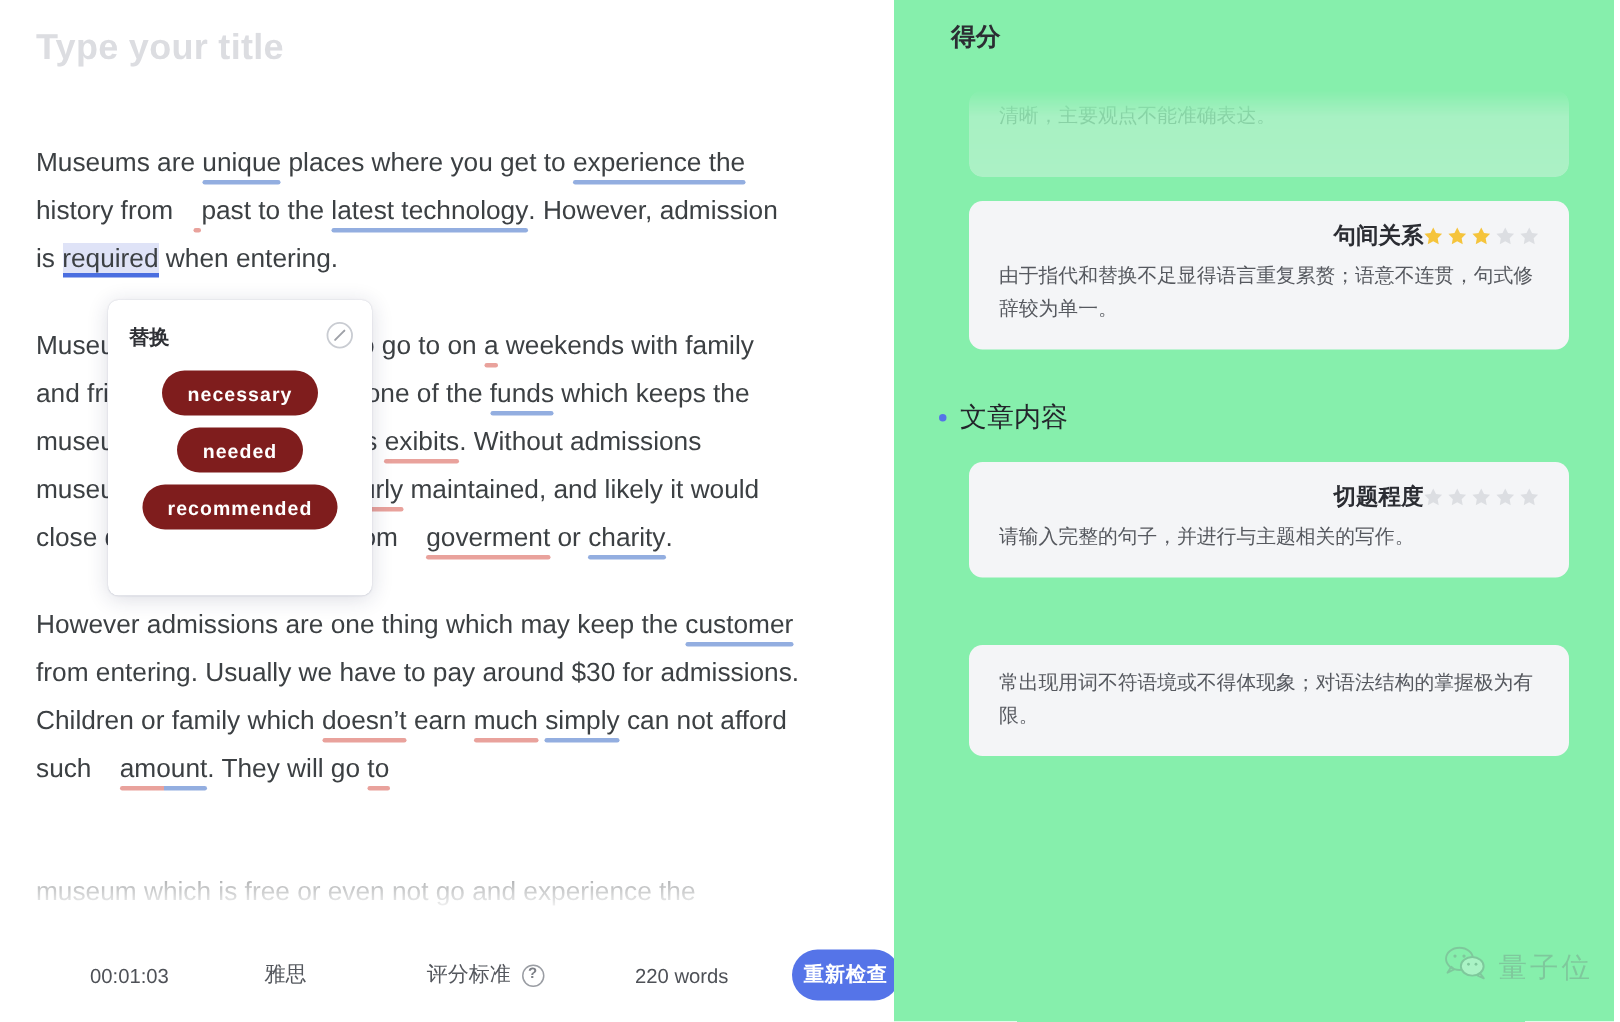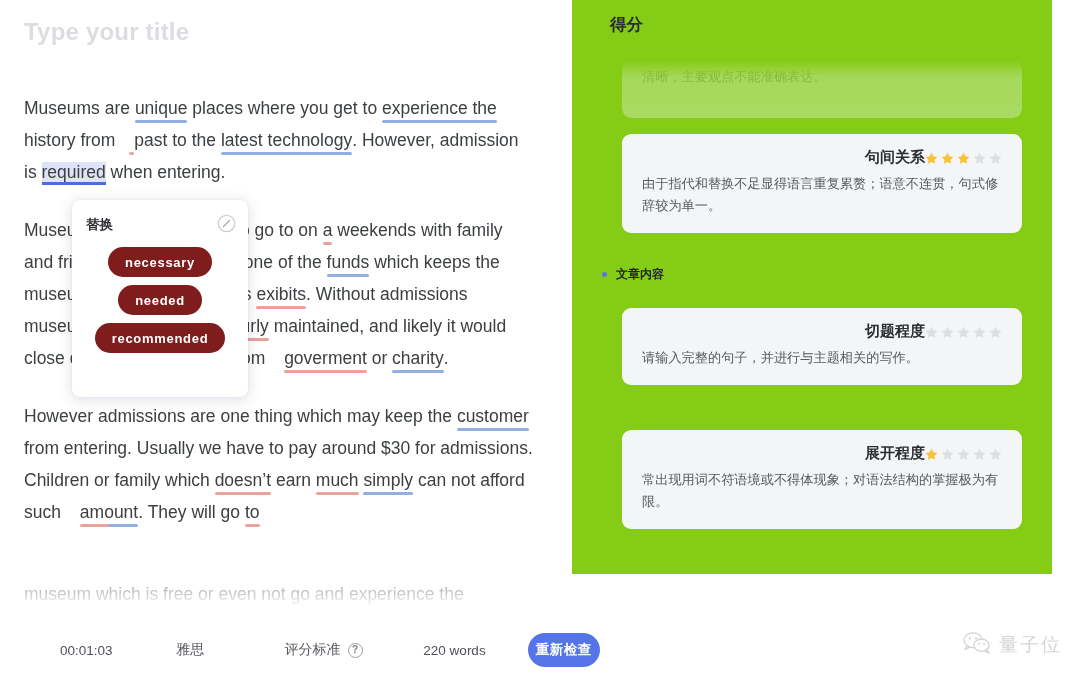--- a/index.html
+++ b/index.html
@@ -104,22 +104,22 @@
   }
   #recheck-btn {
     width: 90px; height: 34px; border: none; border-radius: 17px;
     background: #5574e8; color: #fff; cursor: pointer;
     font-family: "Liberation Sans", sans-serif;
     font-size: 13.5px; font-weight: 600; letter-spacing: .5px;
   }
 
   
   #score-pane {
-    position: absolute; left: 572px; top: 0; width: 480px; height: 574px;
-    background: #84cc16; overflow: hidden;
+    position: absolute; left: 596px; top: 0; width: 480px; height: 681px;
+    background: #86efac; overflow: hidden;
   }
   #score-heading {
     position: absolute; left: 38px; top: 14px;
     font-size: 16.5px; font-weight: 700; color: #2b2d33;
   }
   #score-scroll { position: absolute; left: 0; top: 52px; width: 480px; height: 560px; }
 
   .score-card {
     position: absolute; left: 50px; width: 400px;
     background: #f4f5f7; border-radius: 9px;
@@ -144,21 +144,21 @@
   }
   #card-clipped .card-desc { color: #8d9097; }
 
   #card-sentence { top: 82px; }
 
   #section-content {
     position: absolute; left: 30px; top: 214px;
     display: flex; align-items: center; gap: 9px;
   }
   #section-dot { width: 5px; height: 5px; border-radius: 50%; background: #5574e8; display: inline-block; }
-  #section-label { font-size: 12px; font-weight: 700; color: #23252b; }
+  #section-label { font-size: 18px; font-weight: 400; color: #23252b; }
 
   #card-topic  { top: 256px; }
   #card-expand { top: 378px; }
 
   
   #watermark {
     position: absolute; right: 18px; bottom: 22px;
     display: flex; align-items: center; gap: 7px;
     opacity: .30;
   }
@@ -269,40 +269,20 @@
                 </svg></span>
               <span class="star"><svg width="13" height="13" viewBox="0 0 13 13">
                   <path d="M6.5 0.6 L8.35 4.3 L12.4 4.9 L9.45 7.75 L10.15 11.8 L6.5 9.9 L2.85 11.8 L3.55 7.75 L0.6 4.9 L4.65 4.3 Z" fill="#dcdee2"></path>
                 </svg></span>
             </span>
         </div>
         <div class="card-desc">请输入完整的句子，并进行与主题相关的写作。</div>
       </div>
 
       <div class="score-card" id="card-expand">
-        <div class="card-head">
-          <span class="card-title">展开程度</span>
-          <span class="stars">
-              <span class="star"><svg width="13" height="13" viewBox="0 0 13 13">
-                  <path d="M6.5 0.6 L8.35 4.3 L12.4 4.9 L9.45 7.75 L10.15 11.8 L6.5 9.9 L2.85 11.8 L3.55 7.75 L0.6 4.9 L4.65 4.3 Z" fill="#f5c43c"></path>
-                </svg></span>
-              <span class="star"><svg width="13" height="13" viewBox="0 0 13 13">
-                  <path d="M6.5 0.6 L8.35 4.3 L12.4 4.9 L9.45 7.75 L10.15 11.8 L6.5 9.9 L2.85 11.8 L3.55 7.75 L0.6 4.9 L4.65 4.3 Z" fill="#dcdee2"></path>
-                </svg></span>
-              <span class="star"><svg width="13" height="13" viewBox="0 0 13 13">
-                  <path d="M6.5 0.6 L8.35 4.3 L12.4 4.9 L9.45 7.75 L10.15 11.8 L6.5 9.9 L2.85 11.8 L3.55 7.75 L0.6 4.9 L4.65 4.3 Z" fill="#dcdee2"></path>
-                </svg></span>
-              <span class="star"><svg width="13" height="13" viewBox="0 0 13 13">
-                  <path d="M6.5 0.6 L8.35 4.3 L12.4 4.9 L9.45 7.75 L10.15 11.8 L6.5 9.9 L2.85 11.8 L3.55 7.75 L0.6 4.9 L4.65 4.3 Z" fill="#dcdee2"></path>
-                </svg></span>
-              <span class="star"><svg width="13" height="13" viewBox="0 0 13 13">
-                  <path d="M6.5 0.6 L8.35 4.3 L12.4 4.9 L9.45 7.75 L10.15 11.8 L6.5 9.9 L2.85 11.8 L3.55 7.75 L0.6 4.9 L4.65 4.3 Z" fill="#dcdee2"></path>
-                </svg></span>
-            </span>
-        </div>
         <div class="card-desc">常出现用词不符语境或不得体现象；对语法结构的掌握极为有限。</div>
       </div>
 
     </div>
   </div>
 
   <div id="watermark">
     <span>
       <svg width="30" height="24" viewBox="0 0 30 24" aria-hidden="true">
         <ellipse cx="11" cy="9.2" rx="9" ry="7.4" fill="none" stroke="#6f7278" stroke-width="1.3"></ellipse>

